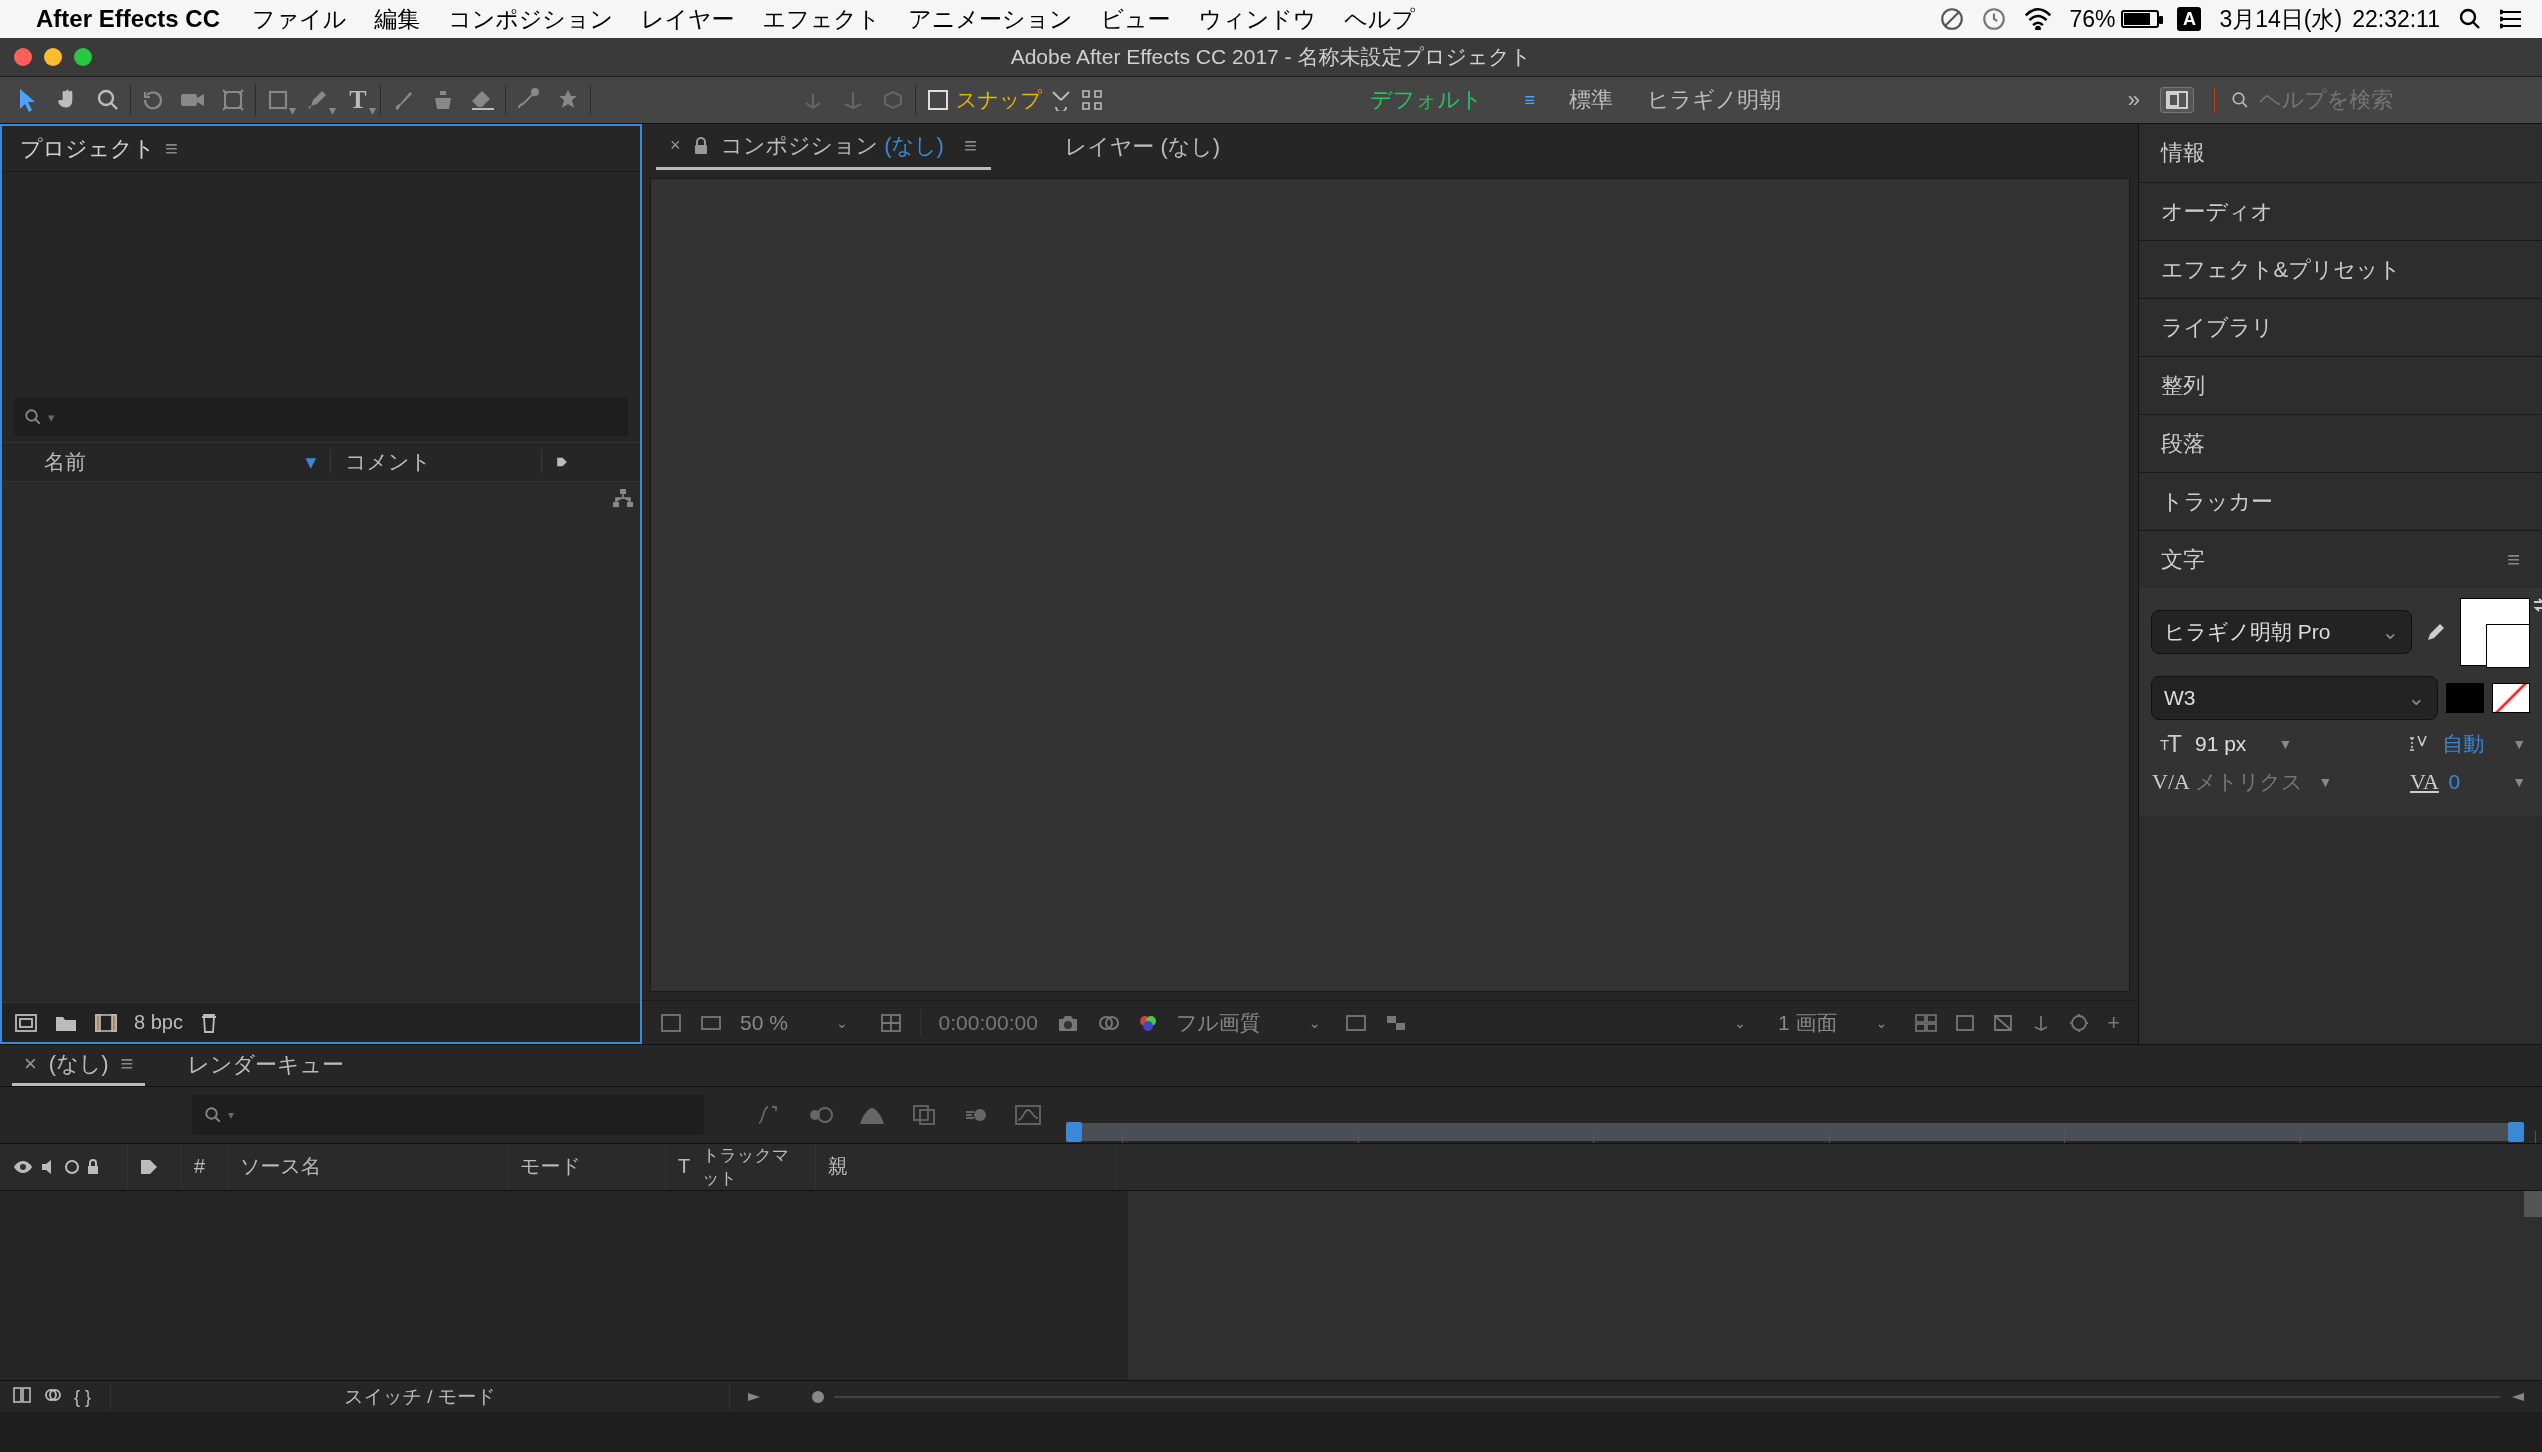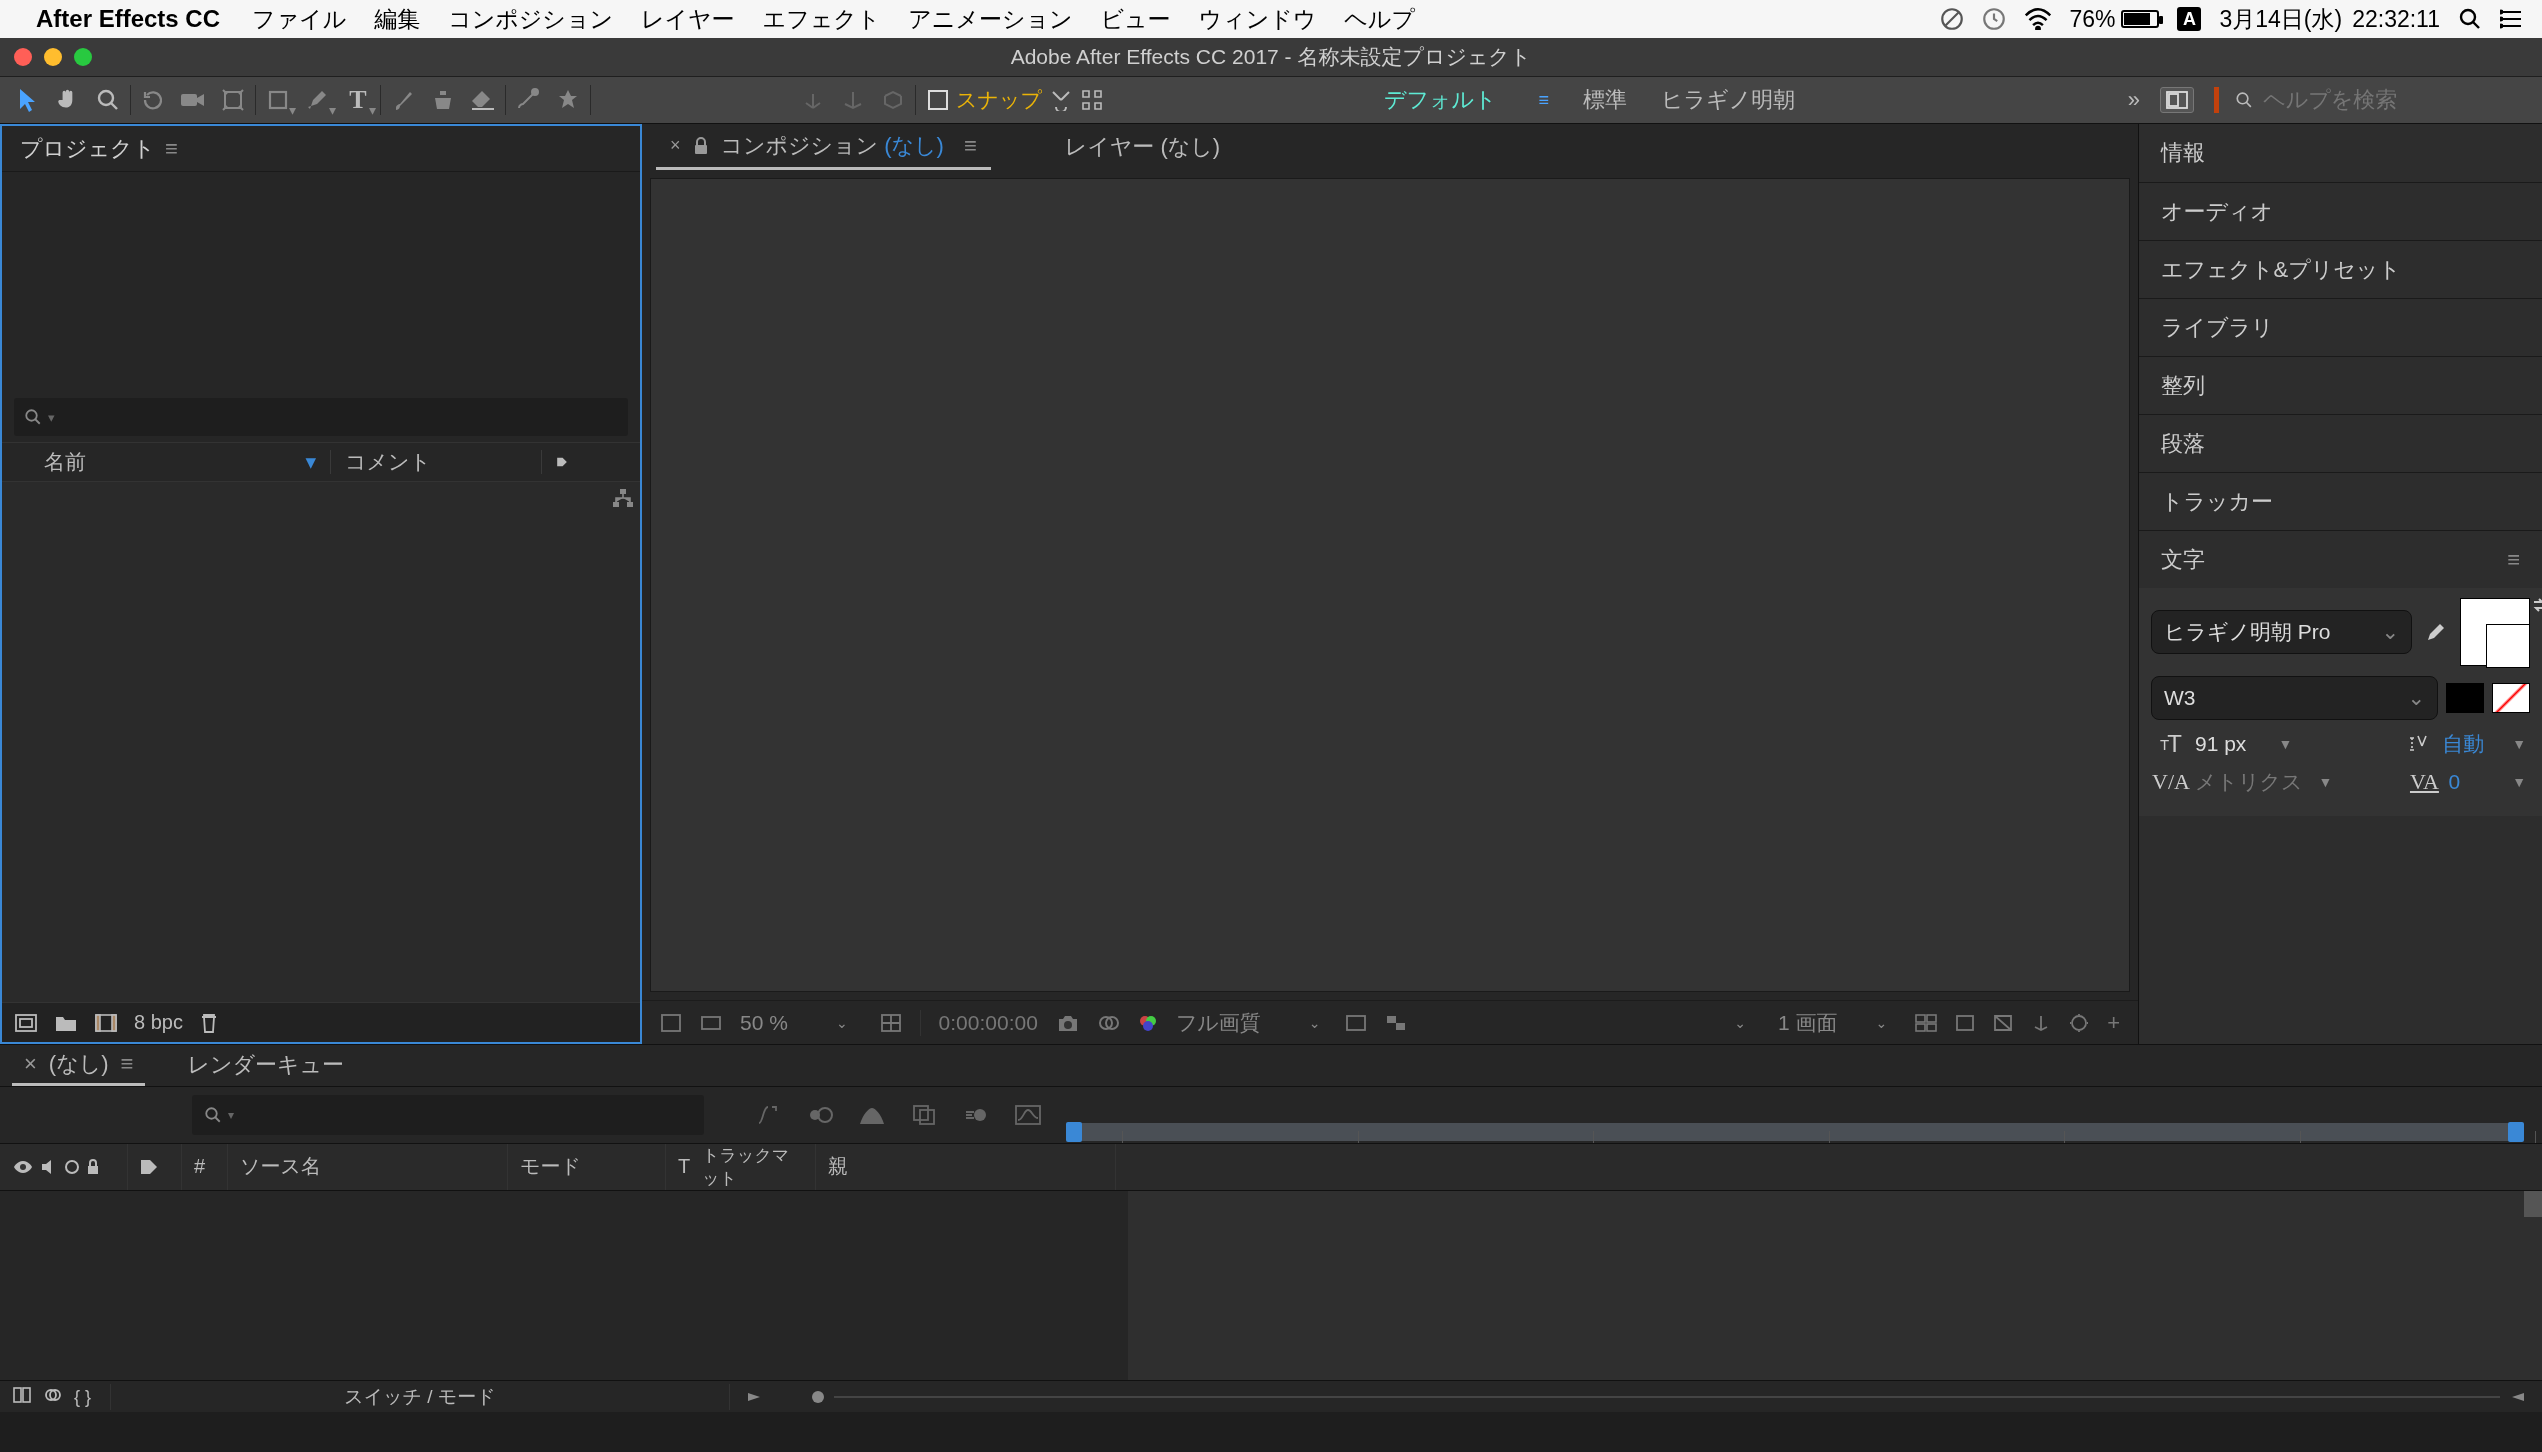--- a/index.html
+++ b/index.html
@@ -32,25 +32,25 @@
 
   
   .toolbar { height:48px; background:#454545; display:flex; align-items:center; padding:0 8px; border-top:1px solid #1f1f1f; border-bottom:1px solid #111; }
   .toolbar .tool { width:40px; height:40px; display:flex; align-items:center; justify-content:center; color:#aaa; position:relative; }
   .toolbar .tool.active svg, .toolbar .tool.active { color:#4aa3ff; }
   .toolbar .sep { width:1px; height:30px; background:#2a2a2a; margin:0 2px; }
   .snap-box { display:flex; align-items:center; gap:8px; color:#eab308; font-size:21px; }
   .snap-box .square { width:20px; height:20px; border:2px solid #ddd; }
   .workspace-links { display:flex; gap:34px; margin-left:auto; align-items:center; font-size:22px; }
   .workspace-links .ws { color:#bbb; }
-  .workspace-links .ws.active { color:#5eead4;margin-left:14px; }
+  .workspace-links .ws.active { color:#22c55e; }
   .ws-menu-icon { color:#4aa3ff; font-size:18px; margin-left:8px; }
   .chev-right { margin-left:30px; color:#bbb; font-size:22px; }
   .db-icon { margin-left:20px; background:#555; border:1px solid #777; width:34px; height:26px; border-radius:3px; display:flex; align-items:center; justify-content:center; color:#eee; font-size:16px; }
-  .search-help { display:flex; align-items:center; gap:10px; margin-left:20px; color:#bbb; font-size:22px; width:320px; border-left:5px solid #c2410c; padding-left:16px; }
+  .search-help { display:flex; align-items:center; gap:10px; margin-left:20px; color:#bbb; font-size:22px; width:320px; border-left:1px solid #c2410c; padding-left:16px; }
   .search-help input { background:transparent; border:none; color:#bbb; font-size:22px; outline:none; width:100%; }
 
   
   .main { display:flex; height:920px; }
   
   .project-panel { width:642px; background:#262626; border:2px solid #3a88d6; border-right:2px solid #3a88d6; display:flex; flex-direction:column; }
   .panel-tabs { height:46px; display:flex; align-items:center; background:#262626; border-bottom:1px solid #1a1a1a; }
   .panel-tab { padding:0 18px; height:100%; display:flex; align-items:center; gap:10px; font-size:22px; color:#d0d0d0; }
   .panel-tab.active { }
   .proj-preview { height:220px; }

